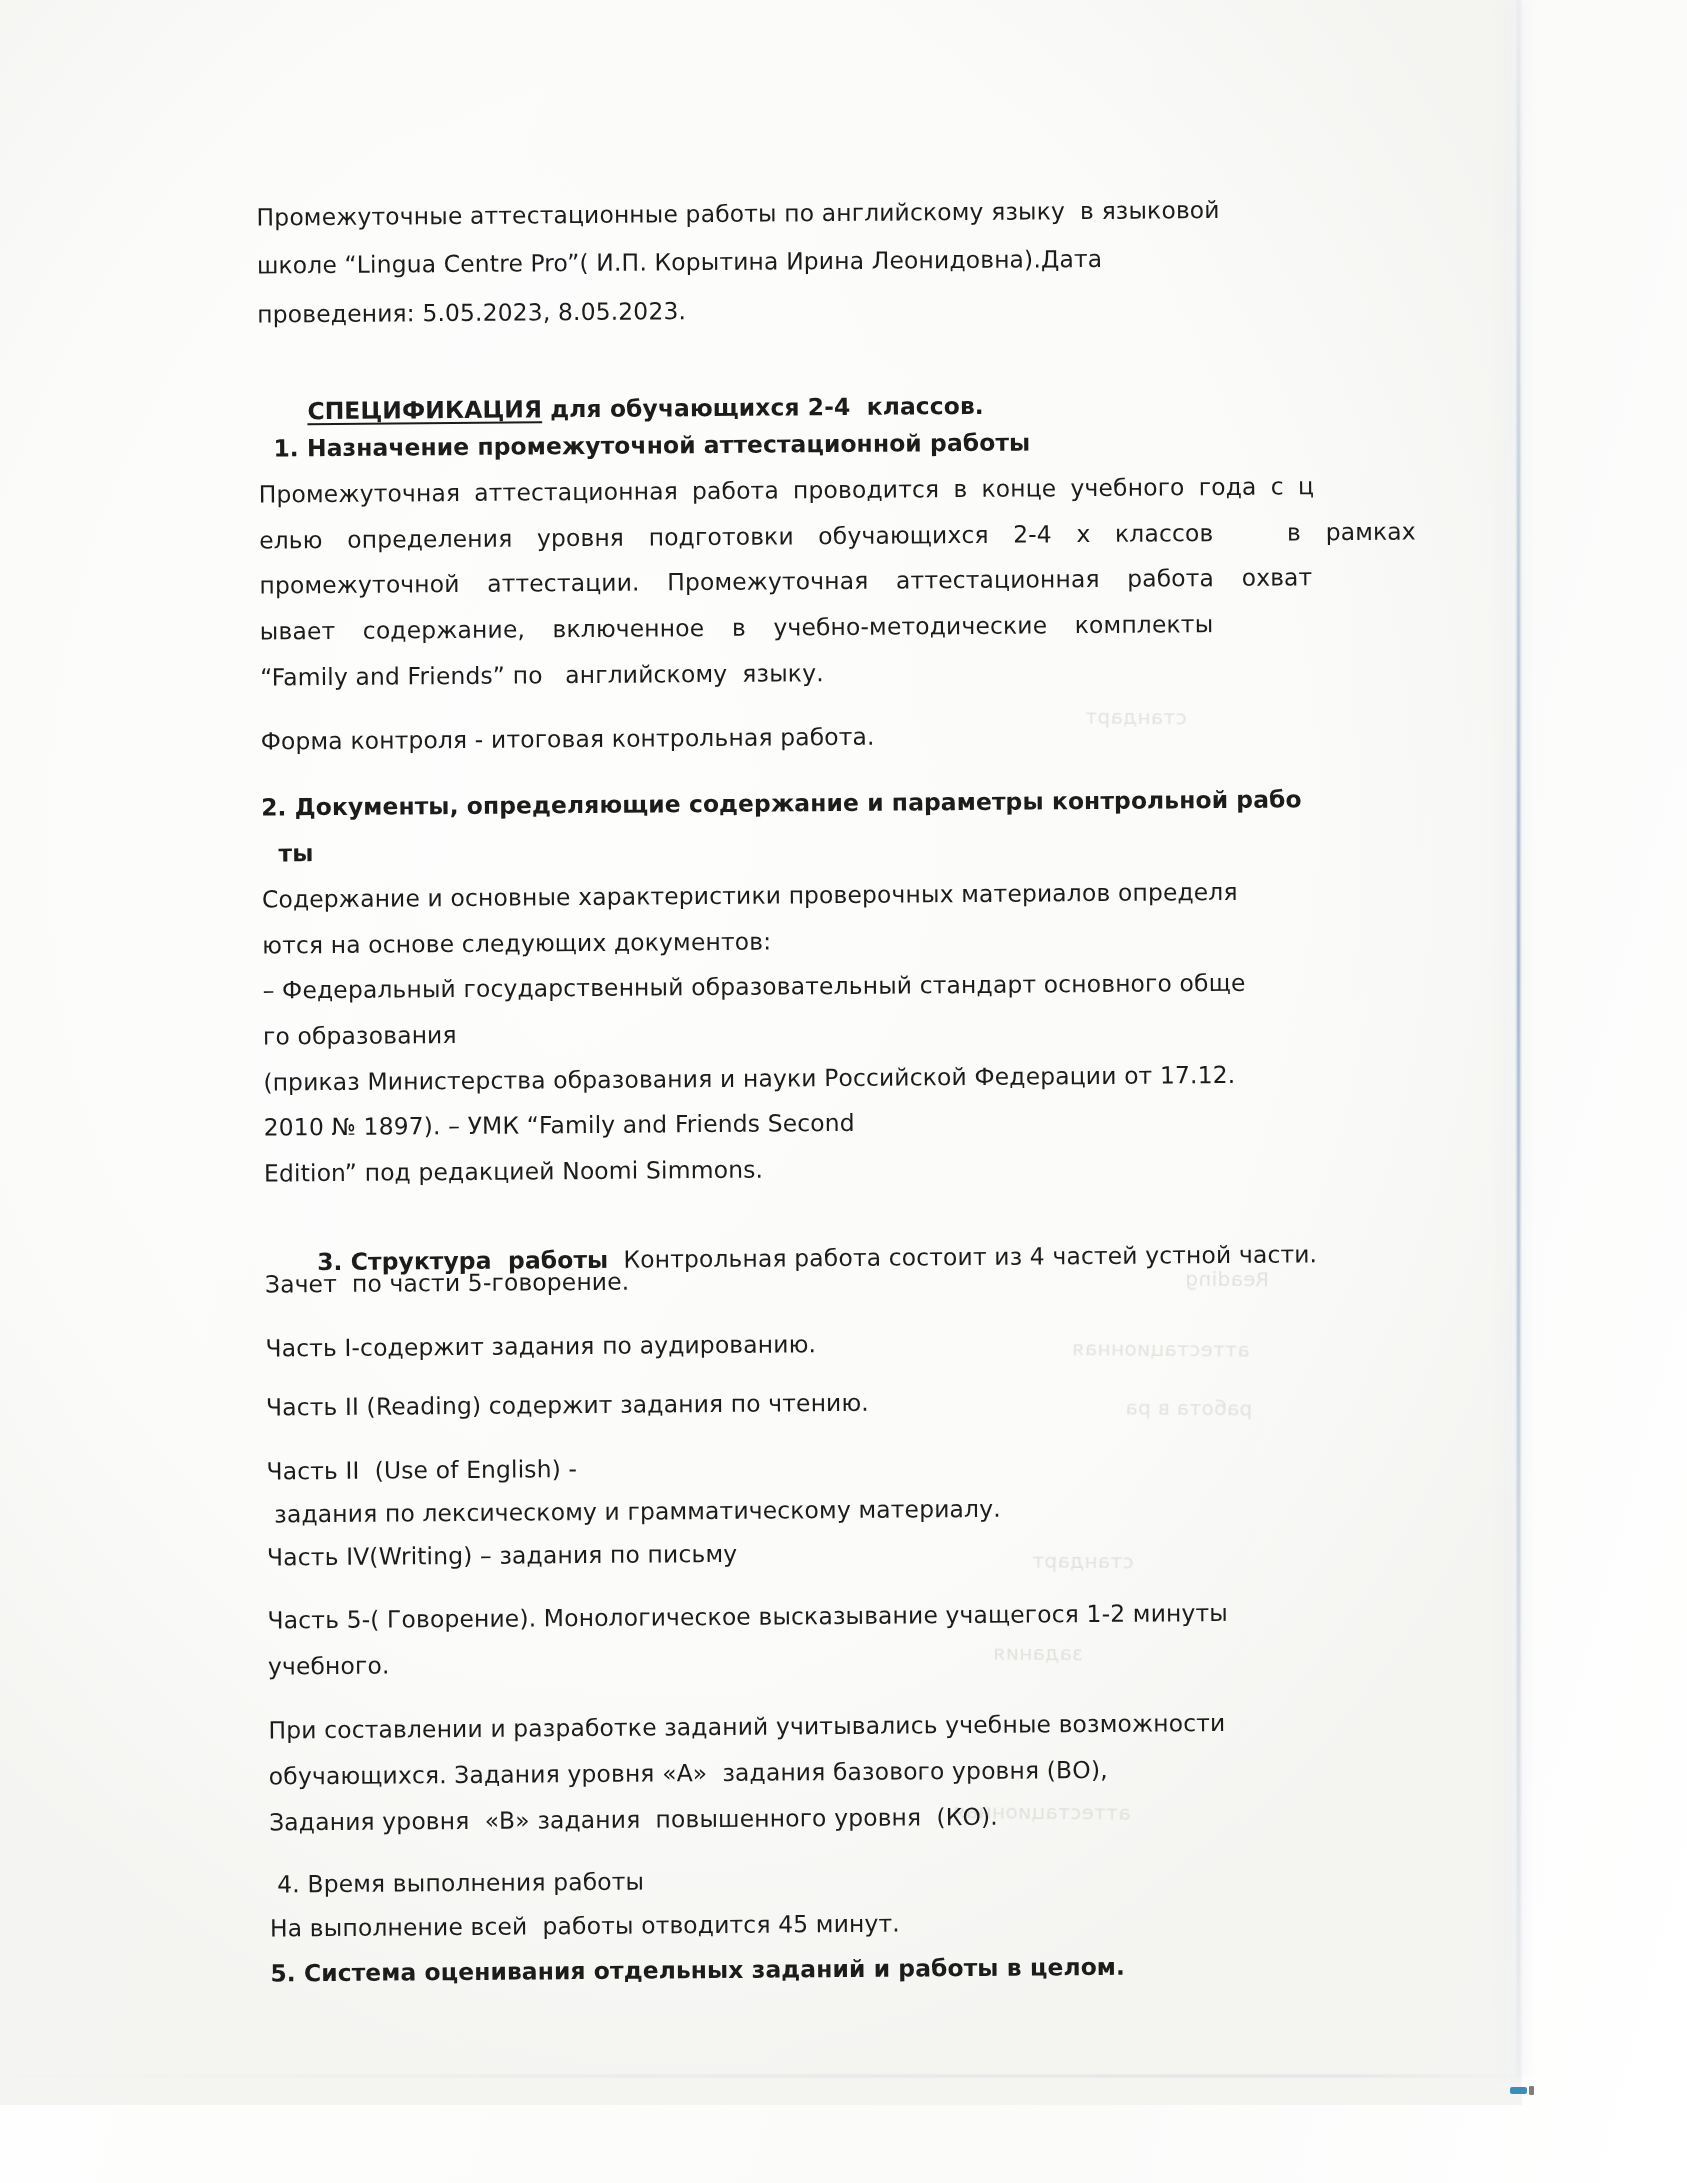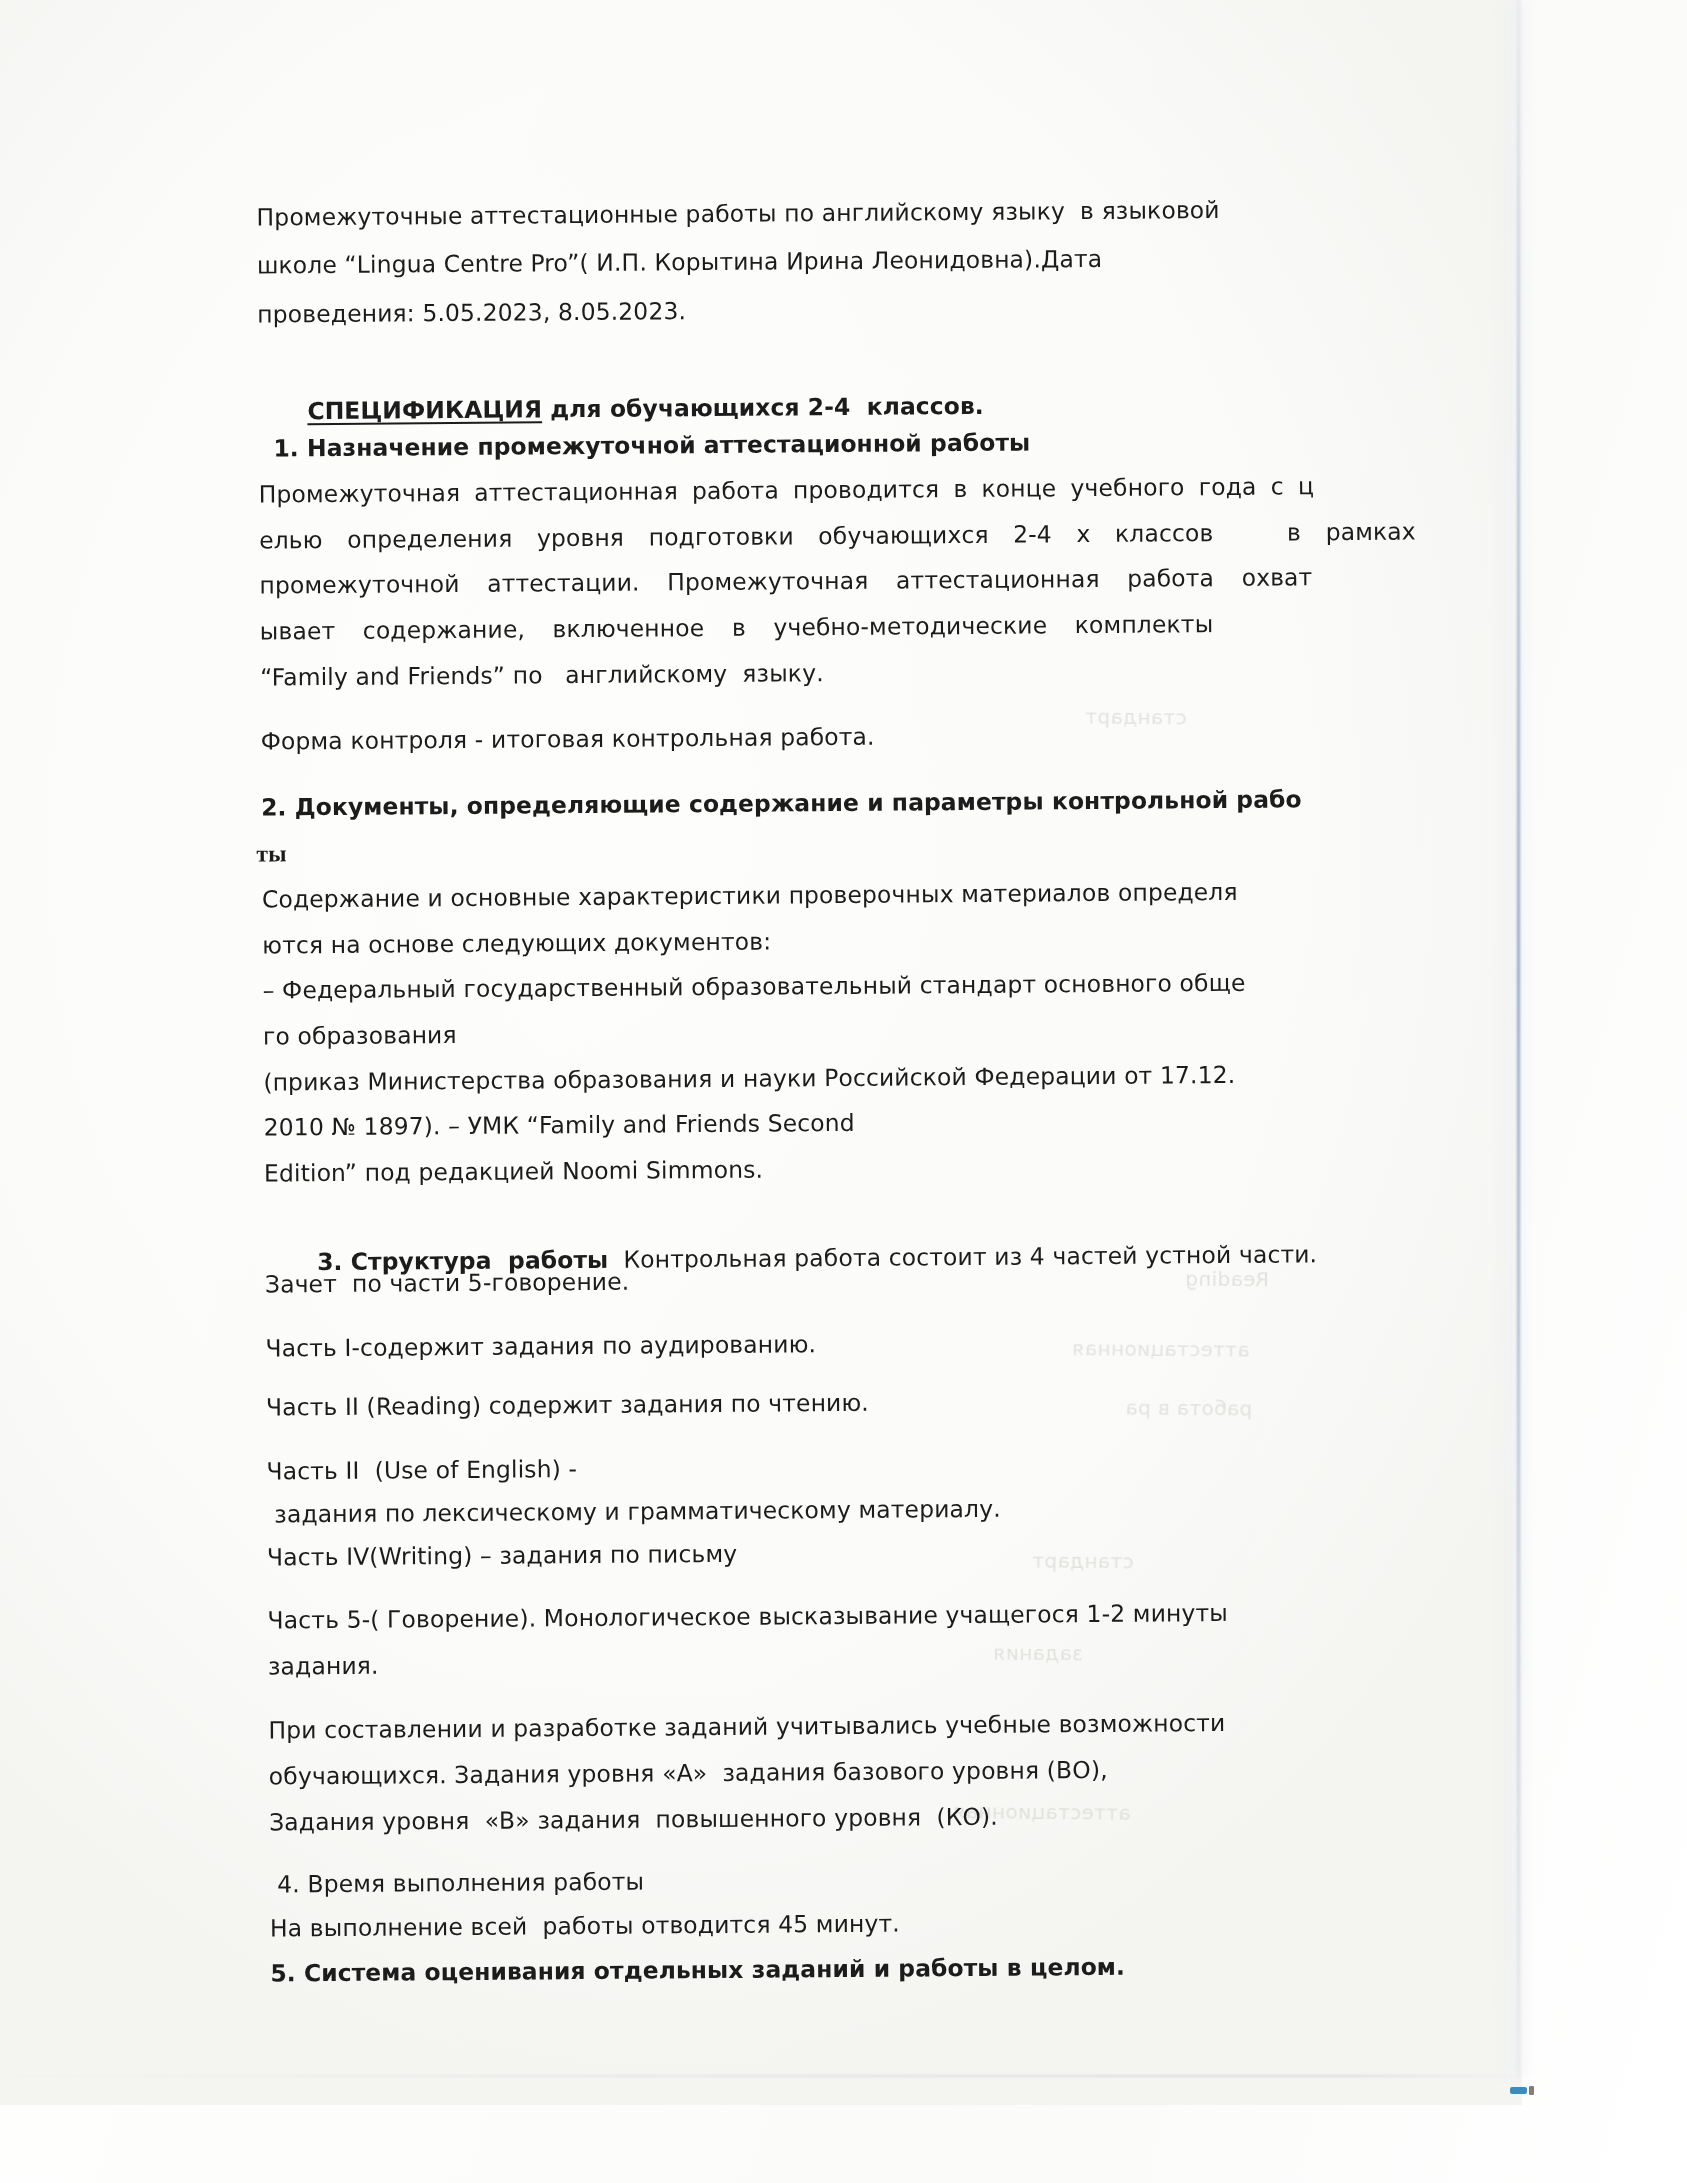--- a/index.html
+++ b/index.html
@@ -123,41 +123,41 @@
     <div class="tx b" style="left:278px;top:433px;">1. Назначение промежуточной аттестационной работы</div>
     <div class="tx j1" style="left:263px;top:479px;">Промежуточная аттестационная работа проводится в конце учебного года с ц</div>
     <div class="tx j2" style="left:263px;top:525px;">елью определения уровня подготовки обучающихся 2-4 х классов   в рамках</div>
     <div class="tx j3" style="left:263px;top:570px;">промежуточной аттестации. Промежуточная аттестационная работа охват</div>
     <div class="tx j3" style="left:263px;top:616px;">ывает содержание, включенное в учебно-методические комплекты</div>
     <div class="tx" style="left:263px;top:662px;">“Family and Friends” по   английскому  языку.</div>
 
     <div class="tx" style="left:263px;top:726px;">Форма контроля - итоговая контрольная работа.</div>
 
     <div class="tx b" style="left:263px;top:792px;">2. Документы, определяющие содержание и параметры контрольной рабо</div>
-    <div class="tx b" style="left:258px;top:838px;font-family:Liberation Serif, serif;">ты</div>
+    <div class="tx b" style="left:280px;top:838px;">ты</div>
     <div class="tx" style="left:263px;top:884px;">Содержание и основные характеристики проверочных материалов определя</div>
     <div class="tx" style="left:263px;top:930px;">ются на основе следующих документов:</div>
     <div class="tx" style="left:263px;top:975px;">– Федеральный государственный образовательный стандарт основного обще</div>
     <div class="tx" style="left:263px;top:1021px;">го образования</div>
     <div class="tx" style="left:263px;top:1067px;">(приказ Министерства образования и науки Российской Федерации от 17.12.</div>
     <div class="tx" style="left:263px;top:1112px;">2010 № 1897). – УМК “Family and Friends Second</div>
     <div class="tx" style="left:263px;top:1158px;">Edition” под редакцией Noomi Simmons.</div>
 
     <div class="tx" style="left:270px;top:1223px;">
       <span class="b">3. Структура  работы</span><span>  Контрольная работа состоит из 4 частей устной части.</span>
     </div>
     <div class="tx" style="left:263px;top:1269px;">Зачет  по части 5-говорение.</div>
 
     <div class="tx" style="left:263px;top:1333px;">Часть I-содержит задания по аудированию.</div>
     <div class="tx" style="left:263px;top:1392px;">Часть II (Reading) содержит задания по чтению.</div>
     <div class="tx" style="left:263px;top:1456px;">Часть II  (Use of English) -</div>
     <div class="tx" style="left:263px;top:1499px;"> задания по лексическому и грамматическому материалу.</div>
     <div class="tx" style="left:263px;top:1542px;">Часть IV(Writing) – задания по письму</div>
     <div class="tx" style="left:263px;top:1605px;">Часть 5-( Говорение). Монологическое высказывание учащегося 1-2 минуты</div>
-    <div class="tx" style="left:263px;top:1651px;">задания.</div>
+    <div class="tx" style="left:263px;top:1651px;">учебного.</div>
 
     <div class="tx" style="left:263px;top:1715px;">При составлении и разработке заданий учитывались учебные возможности</div>
     <div class="tx" style="left:263px;top:1761px;">обучающихся. Задания уровня «А»  задания базового уровня (ВО),</div>
     <div class="tx" style="left:263px;top:1807px;">Задания уровня  «В» задания  повышенного уровня  (КО).</div>
 
     <div class="tx" style="left:263px;top:1869px;"> 4. Время выполнения работы</div>
     <div class="tx" style="left:263px;top:1913px;">На выполнение всей  работы отводится 45 минут.</div>
 
     <div class="tx b" style="left:263px;top:1958px;">5. Система оценивания отдельных заданий и работы в целом.</div>
 

